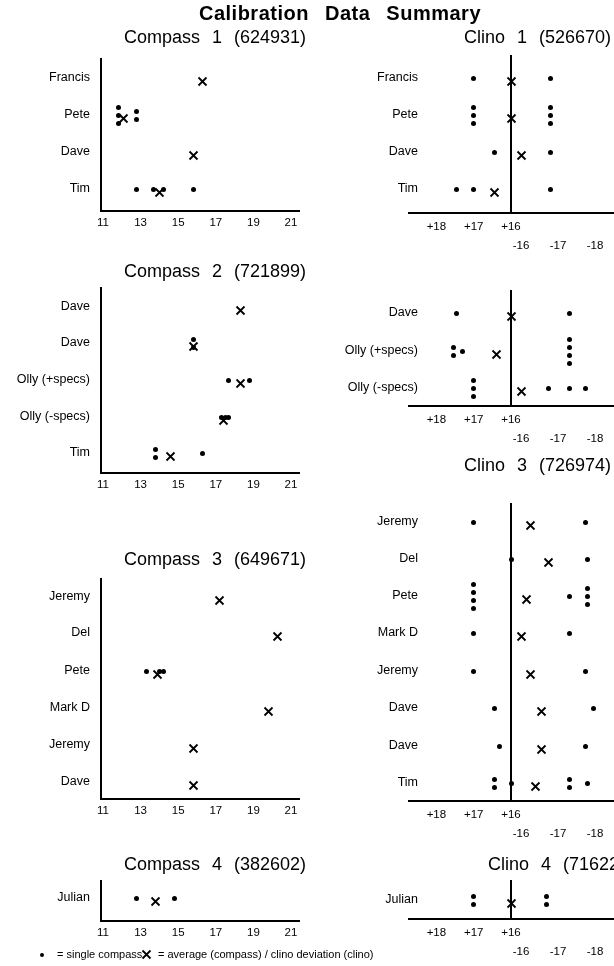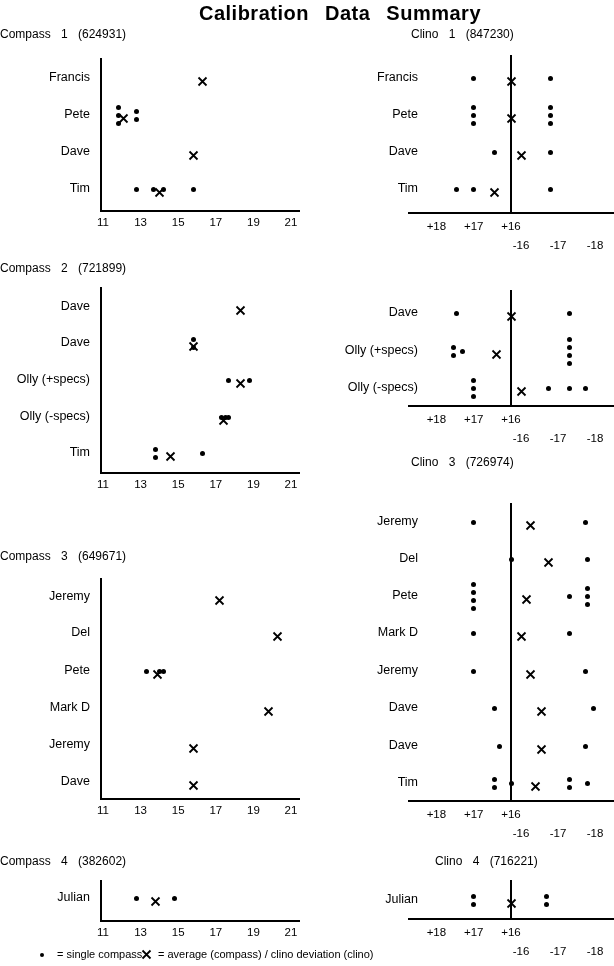--- a/index.html
+++ b/index.html
@@ -6,21 +6,21 @@
   #canvas{
     position:relative;width:614px;height:966px;background:#ffffff;
     font-family:"Liberation Sans", sans-serif;color:#000;overflow:hidden;
   }
   #main-title{
     position:absolute;left:66px;top:2px;width:548px;margin:0;
     text-align:center;font-size:20px;font-weight:bold;word-spacing:10px;
     letter-spacing:0.5px;
   }
   .plot-title{
-    position:absolute;font-size:12px;word-spacing:7px;text-align:left;
+    position:absolute;font-size:18px;word-spacing:7px;text-align:right;
     white-space:nowrap;
   }
   .vline,.hline{position:absolute;background:#000;}
   .row-label{
     position:absolute;font-size:12.5px;text-align:right;height:15px;
     line-height:15px;white-space:nowrap;
   }
   .tick-label{
     position:absolute;font-size:11.5px;text-align:center;width:30px;
     white-space:nowrap;
@@ -74,21 +74,21 @@
         <path d="M1.5 1.5 L9.5 9.5 M9.5 1.5 L1.5 9.5" stroke="#000" stroke-width="1.8" fill="none"></path>
       </svg></div>
     <div class="row-label" style="left: 0px; top: 181px; width: 90px;">Tim</div>
     <div class="dot" style="left: 134.34px; top: 186.5px;"></div>
     <div class="dot" style="left: 151.26px; top: 186.5px;"></div>
     <div class="dot" style="left: 160.66px; top: 186.5px;"></div>
     <div class="dot" style="left: 190.74px; top: 186.5px;"></div>
     <div class="xmark" style="left: 153.9px; top: 183.5px;"><svg width="11" height="11" viewBox="0 0 11 11">
         <path d="M1.5 1.5 L9.5 9.5 M9.5 1.5 L1.5 9.5" stroke="#000" stroke-width="1.8" fill="none"></path>
       </svg></div>
-    <div class="plot-title" style="left: 411px; top: 27px; width: 200px;">Clino 1 (847230)</div>
+    <div class="plot-title" style="left: 411px; top: 27px; width: 200px;">Clino 1 (526670)</div>
     <div class="vline" style="left: 510px; top: 55px; width: 1.5px; height: 157px;"></div>
     <div class="hline" style="left: 408px; top: 212px; width: 206px; height: 2px;"></div>
     <div class="tick-label" style="left: 421.4px; top: 220px;">+18</div>
     <div class="tick-label" style="left: 458.7px; top: 220px;">+17</div>
     <div class="tick-label" style="left: 496px; top: 220px;">+16</div>
     <div class="tick-label" style="left: 506px; top: 239px;">-16</div>
     <div class="tick-label" style="left: 543px; top: 239px;">-17</div>
     <div class="tick-label" style="left: 580px; top: 239px;">-18</div>
     <div class="row-label" style="left: 300px; top: 70px; width: 118px;">Francis</div>
     <div class="dot" style="left: 471.2px; top: 75.5px;"></div>

